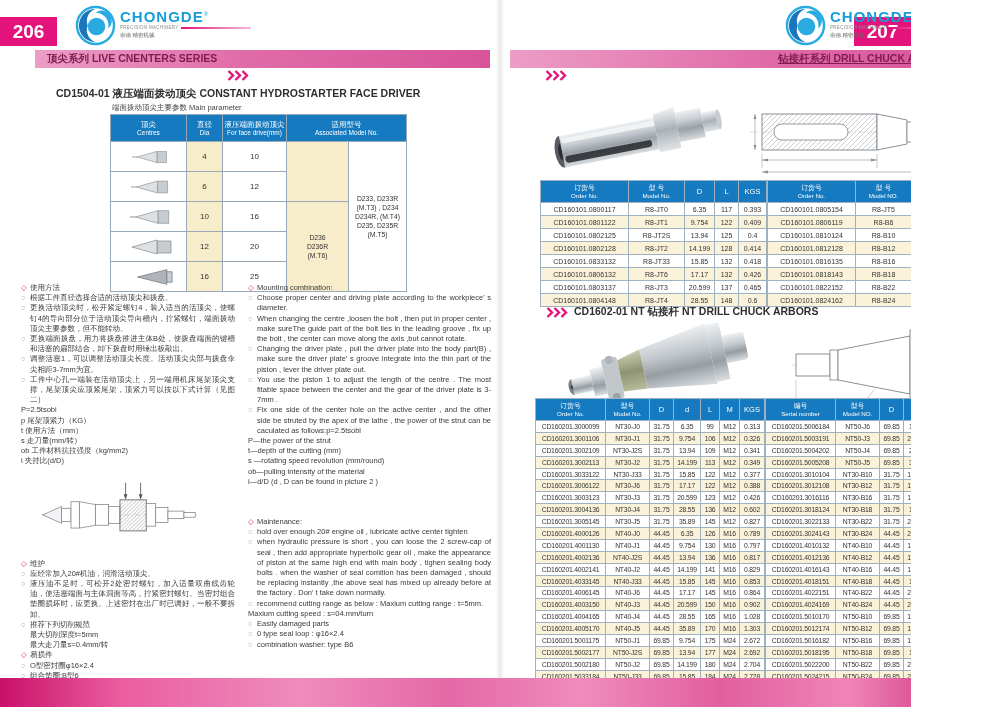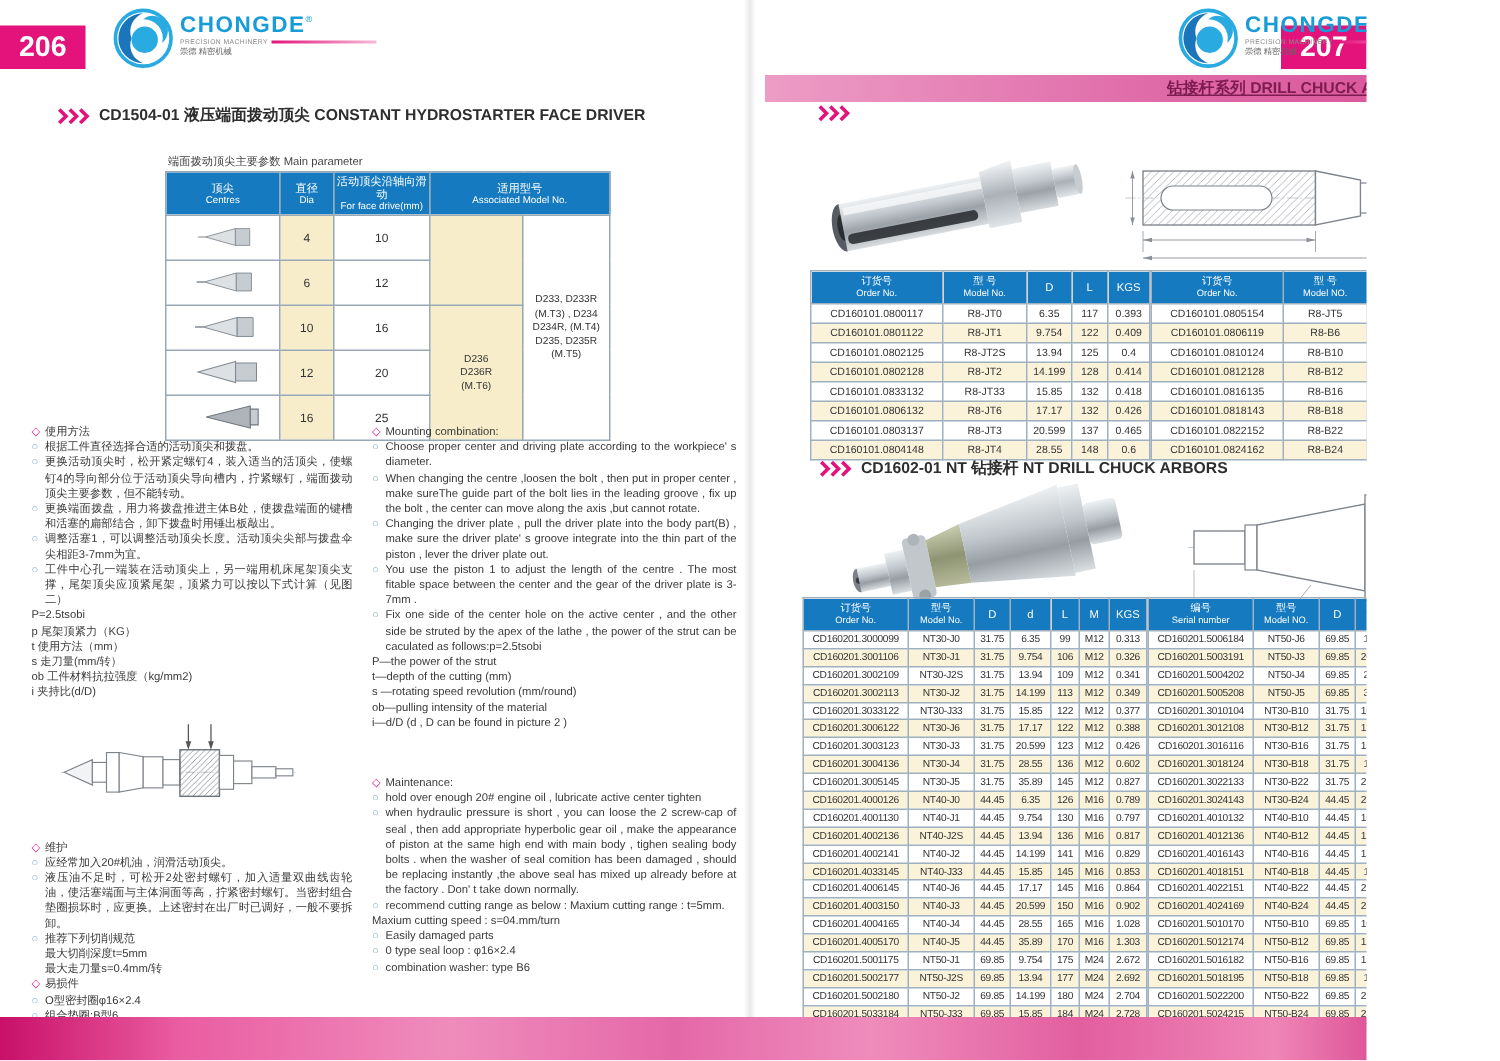--- a/index.html
+++ b/index.html
@@ -92,22 +92,23 @@
     <div class="logo-text">
       <div><span class="logo-name">CHONGDE</span><span class="logo-tm">®</span></div>
       <div class="logo-subrow">
           <span class="logo-sub">PRECISION MACHINERY</span>
           <span class="logo-line"></span>
         </div>
       <div class="logo-cn">崇德 精密机械</div>
     </div>
   </div>
 
-
-  <div class="sec-title" style="left:38px;top:70px;">
+  <div class="series series-left">顶尖系列  LIVE CNENTERS SERIES</div>
+
+  <div class="sec-title" style="left:56px;top:70px;flex-direction:column;">
     <svg class="chev" width="22" height="11" viewBox="0 0 22 11">
       <polyline points="1.5,1 6,5.5 1.5,10" fill="none" stroke="#E4137B" stroke-width="2.4"></polyline>
       <polyline points="8.5,1 13,5.5 8.5,10" fill="none" stroke="#E4137B" stroke-width="2.4"></polyline>
       <polyline points="15.5,1 20,5.5 15.5,10" fill="none" stroke="#E4137B" stroke-width="2.4"></polyline>
     </svg>
     <span>CD1504-01 液压端面拨动顶尖 CONSTANT HYDROSTARTER FACE DRIVER</span>
   </div>
 
   <div class="pt-caption">端面拨动顶尖主要参数 Main parameter</div>
 
@@ -123,21 +124,21 @@
       <tr>
         <th>
             <div class="h1">顶尖</div>
             <div class="h2">Centres</div>
           </th>
         <th>
             <div class="h1">直径</div>
             <div class="h2">Dia</div>
           </th>
         <th>
-            <div class="h1">活动顶尖沿轴向滑动</div>
+            <div class="h1">液压端面拨动顶尖</div>
             <div class="h2">For face drive(mm)</div>
           </th>
         <th colspan="2">
             <div class="h1">适用型号</div>
             <div class="h2">Associated Model No.</div>
           </th>
       </tr>
     </thead>
     <tbody>
       <tr>

